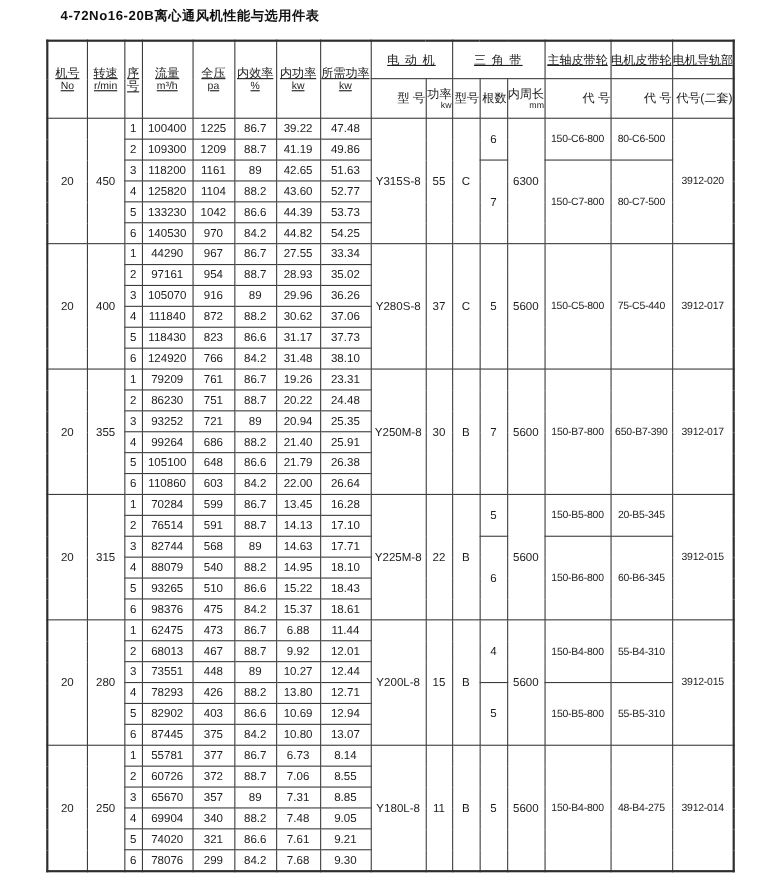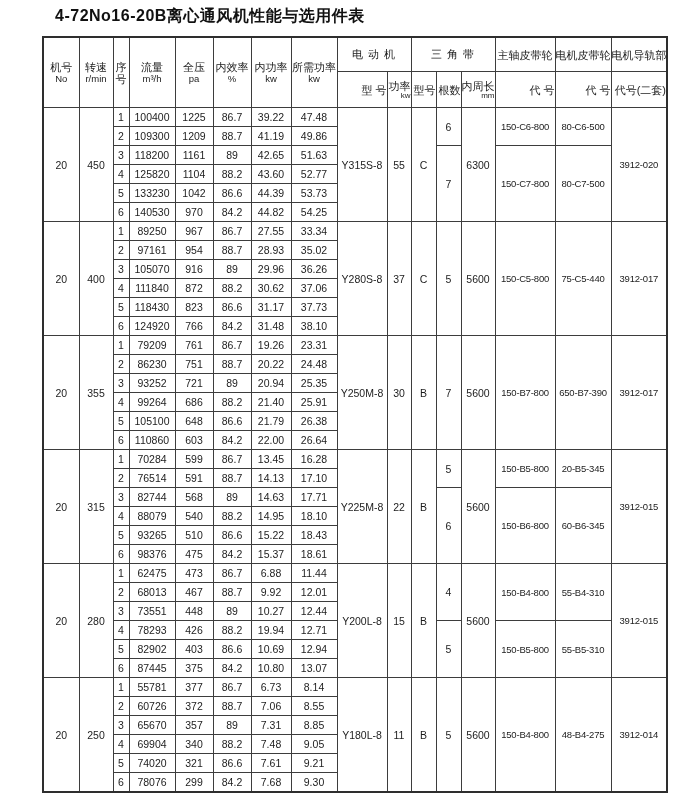--- a/index.html
+++ b/index.html
@@ -5,36 +5,36 @@
   html,body { margin:0; padding:0; }
   body {
     width:700px; height:804px;
     background:#ffffff;
     position:relative;
     font-family:"Liberation Sans","DejaVu Sans",sans-serif;
     color:#1c1c1c;
   }
   .title {
     position:absolute; top:6px; left:55px;
-    font-size:16px; font-weight:bold; letter-spacing:0.5px;
+    font-size:12px; font-weight:bold; letter-spacing:0.5px;
     white-space:nowrap; color:#111;
   }
   table.tbl {
     position:absolute; top:36px; left:42px;
     width:624px;
     border-collapse:collapse; table-layout:fixed;
     border:2px solid #2e2e2e;
   }
   .tbl th, .tbl td {
     border:1px solid #3d3d3d;
     text-align:center; vertical-align:middle;
     padding:0; font-weight:normal;
     overflow:hidden; white-space:nowrap;
   }
-  thead tr.hrow1 th { height:33px; }
+  thead tr.hrow1 th { height:33px;text-decoration:underline; }
   thead tr.hrow2 th { height:35px;text-align:right; }
   .grp { font-size:11px; letter-spacing:1px; }
   .h1 { font-size:11px; line-height:12px; }
   .h2 { font-size:9.5px; line-height:11px; }
   .h2s { font-size:8px; line-height:8px; }
   tbody td { height:18px; font-size:10.5px; }
   tbody td.code { font-size:9.5px; letter-spacing:-0.2px; }
 </style>
 </head>
 <body>
@@ -176,21 +176,21 @@
         <td>140530</td>
         <td>970</td>
         <td>84.2</td>
         <td>44.82</td>
         <td>54.25</td>
       </tr>
       <tr>
         <td rowspan="6">20</td>
         <td rowspan="6">400</td>
         <td>1</td>
-        <td>89250</td>
+        <td>44290</td>
         <td>967</td>
         <td>86.7</td>
         <td>27.55</td>
         <td>33.34</td>
         <td rowspan="6">Y280S-8</td>
         <td rowspan="6">37</td>
         <td rowspan="6">C</td>
         <td rowspan="6">5</td>
         <td rowspan="6">5600</td>
         <td rowspan="6" class="code">150-C5-800</td>
@@ -388,21 +388,21 @@
         <td>448</td>
         <td>89</td>
         <td>10.27</td>
         <td>12.44</td>
       </tr>
       <tr>
         <td>4</td>
         <td>78293</td>
         <td>426</td>
         <td>88.2</td>
-        <td>19.94</td>
+        <td>13.80</td>
         <td>12.71</td>
         <td rowspan="3">5</td>
         <td rowspan="3" class="code">150-B5-800</td>
         <td rowspan="3" class="code">55-B5-310</td>
       </tr>
       <tr>
         <td>5</td>
         <td>82902</td>
         <td>403</td>
         <td>86.6</td>

